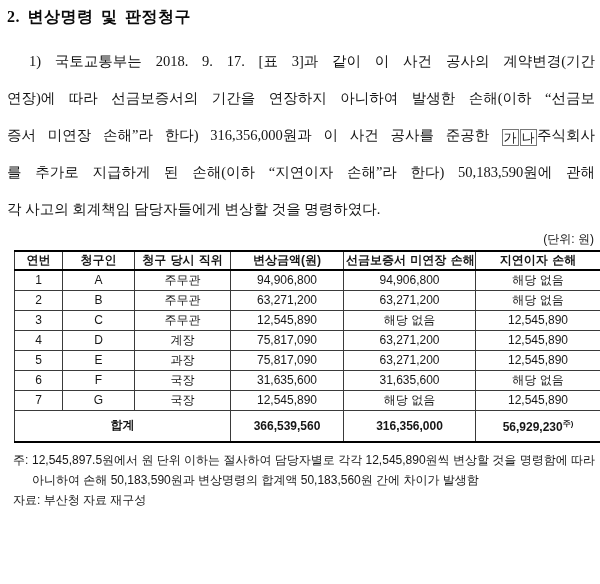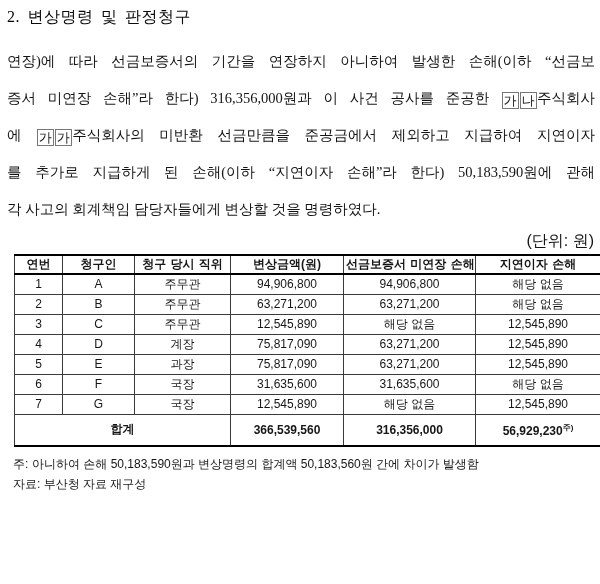--- a/index.html
+++ b/index.html
@@ -9,21 +9,21 @@
     height: 584px;
     overflow: hidden;
     color: #111111;
     font-family: "Liberation Serif", "DejaVu Serif", serif;
   }
   .doc { padding: 7px 5px 0 7px; }
 
   
   .heading {
     font-size: 16px;
-    font-weight: normal;
+    font-weight: bold;
     letter-spacing: 0.5px;
     word-spacing: 3px;
     color: #0a0a0a;
   }
 
   
   .para { margin-top: 15px; font-size: 14.5px; color: #141414; }
   .pline {
     height: 37px;
     line-height: 37px;
@@ -51,21 +51,21 @@
     font-size: 13.5px;
     font-weight: bold;
     text-decoration: underline;
     text-underline-offset: 3px;
     word-spacing: 2px;
     color: #0a0a0a;
   }
   .unit-label {
     text-align: right;
     font-family: "Liberation Sans", "DejaVu Sans", sans-serif;
-    font-size: 16px;
+    font-size: 12px;
     margin: 3px 1px 2px 0;
     color: #141414;
   }
 
   
   table.main {
     width: 586px;
     margin-left: 7px;
     border-collapse: collapse;
     table-layout: fixed;
@@ -109,23 +109,23 @@
   .source-line { line-height: 20px; }
 </style>
 </head>
 <body>
 
 <div class="doc">
 
   <div class="heading">2. 변상명령 및 판정청구</div>
 
   <div class="para">
+    <div class="pline j indent">1) 국토교통부는 2018. 9. 17. [표 3]과 같이 이 사건 공사의 계약변경(기간</div>
     <div class="pline j">연장)에 따라 선금보증서의 기간을 연장하지 아니하여 발생한 손해(이하 “선금보</div>
     <div class="pline j"><span>증서 미연장 손해”라 한다) 316,356,000원과 이 사건 공사를 준공한</span> <span class="boxed">가</span><span class="boxed">나</span><span>주식회사</span></div>
-    <div class="pline j"><span>에</span> <span class="boxed">가</span><span class="boxed">가</span><span>주식회사의 미반환 선금만큼을 준공금에서 제외하고 지급하여 지연이자</span></div>
     <div class="pline j">를 추가로 지급하게 된 손해(이하 “지연이자 손해”라 한다) 50,183,590원에 관해</div>
     <div class="pline">각 사고의 회계책임 담당자들에게 변상할 것을 명령하였다.</div>
   </div>
 
   <div class="unit-label">(단위: 원)</div>
 
   <table class="main">
     <colgroup>
       <col style="width:48px">
         <col style="width:72px">
@@ -207,19 +207,20 @@
         <td>316,356,000</td>
         <td><span>56,929,230</span><sup class="note-mark">주)</sup></td>
       </tr>
     </tbody>
   </table>
 
   <div class="footnotes">
     <div class="note-row">
       <span class="note-label">주:</span>
       <div class="note-lines">
+        <div class="jf">12,545,897.5원에서 원 단위 이하는 절사하여 담당자별로 각각 12,545,890원씩 변상할 것을 명령함에 따라</div>
         <div>아니하여 손해 50,183,590원과 변상명령의 합계액 50,183,560원 간에 차이가 발생함</div>
       </div>
     </div>
     <div class="source-line">자료: 부산청 자료 재구성</div>
   </div>
 
 </div>
 
 </body></html>

